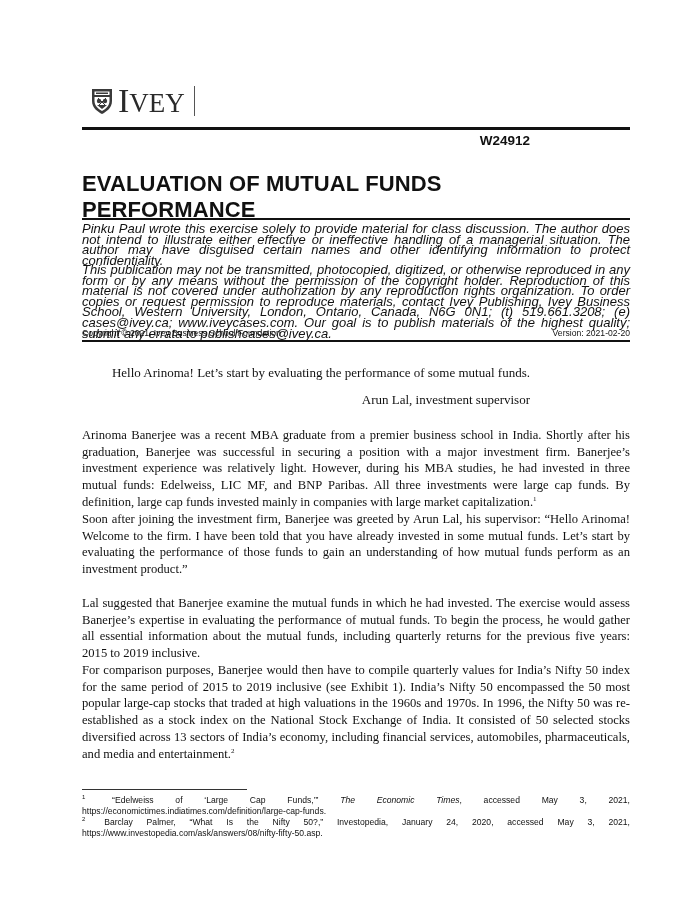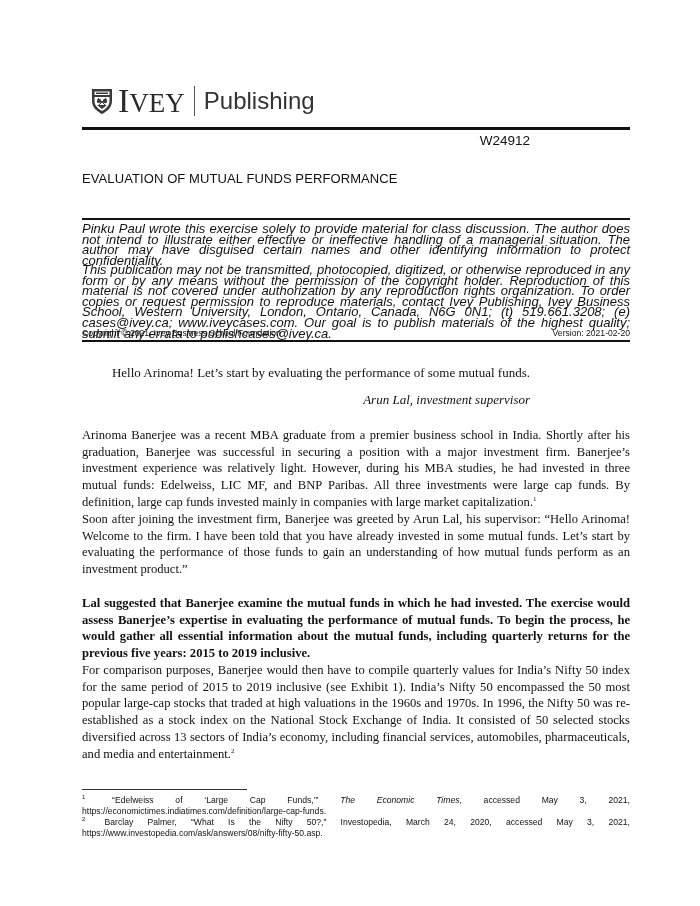--- a/index.html
+++ b/index.html
@@ -10,38 +10,38 @@
   .logo { position: absolute; left: 90px; top: 66px; height: 38px; display: flex; align-items: center; }
   .crest { width: 24px; height: 28px; margin-right: 4px; }
   .ivey-word { font-family: "Liberation Serif", serif; font-size: 34px; letter-spacing: 0px; color: #2a2a2a; line-height: 1; font-weight: normal; }
   .ivey-word .small { font-size: 27px; }
   .logo-divider { width: 1px; height: 30px; background: #555; margin: 0 9px 0 9px; }
   .publishing { font-family: "Liberation Sans", sans-serif; font-size: 24px; color: #333; line-height: 1; }
 
   .rule-thick { position: absolute; left: 82px; width: 548px; height: 3px; background: #111; }
   .rule-thin { position: absolute; left: 82px; width: 548px; height: 1.5px; background: #111; }
 
-  .case-no { position: absolute; right: 70px; top: 117px; font-family: "Liberation Sans", sans-serif; font-weight: normal; font-size: 13.5px; }
+  .case-no { position: absolute; right: 70px; top: 117px; font-family: "Liberation Sans", sans-serif; font-weight: bold; font-size: 13.5px; }
 
-  .title { position: absolute; left: 82px; top: 155px; font-family: "Liberation Sans", sans-serif; font-weight: normal; font-size: 13px; letter-spacing: 0.1px; }
+  .title { position: absolute; left: 82px; top: 155px; font-family: "Liberation Sans", sans-serif; font-weight: bold; font-size: 22px; letter-spacing: 0.1px; }
 
   .disclaimer { position: absolute; left: 82px; width: 548px; font-family: "Liberation Sans", sans-serif; font-style: italic; font-size: 13px; line-height: 10.6px; text-align: justify; }
   .disc1 { top: 208px; }
   .disc2 { top: 249px; }
 
   .copyright-row { position: absolute; left: 82px; top: 312px; width: 548px; display: flex; justify-content: space-between; font-family: "Liberation Sans", sans-serif; font-size: 8.6px; line-height: 10px; }
 
   .quote { position: absolute; right: 70px; font-family: "Liberation Serif", serif; font-size: 13px; text-align: right; white-space: nowrap; }
   .quote-line { top: 349px; }
-  .quote-attr { top: 376px; font-style: italic; }
+  .quote-attr { top: 376px; }
 
   .body-para { position: absolute; left: 82px; width: 548px; font-family: "Liberation Serif", serif; font-size: 12.6px; line-height: 16.7px; text-align: justify; }
   .p1 { top: 411px; }
   .p2 { top: 495px; }
-  .p3 { top: 579px; font-weight: bold; }
+  .p3 { top: 579px; }
   .p4 { top: 646px; font-family: Liberation Serif, serif; }
   sup { font-size: 7px; line-height: 0; vertical-align: super; }
 
   .fn-rule { position: absolute; left: 82px; top: 773px; width: 165px; height: 1px; background: #333; }
   .footnote { position: absolute; left: 82px; width: 548px; font-family: "Liberation Sans", sans-serif; font-size: 8.6px; line-height: 10.7px; text-align: justify; text-align-last: left; }
   .fn1 { top: 779px; }
   .fn2 { top: 801px; }
   .fn-num { font-size: 6px; vertical-align: super; line-height: 0; margin-right: 5px; }
   .fn-first-line { display: block; text-align: justify; text-align-last: justify; }
   .it { font-style: italic; margin-top: 10px; }
@@ -57,21 +57,20 @@
       <path d="M4.5 4.5 H19.5 V8 H4.5 Z" fill="#ffffff"></path>
       <path d="M6 5.5 H18 V7 H6 Z" fill="#3a3a3a"></path>
       <path d="M4.5 10 H19.5 V14 C19.5 19 15 22.5 12 24 C9 22.5 4.5 19 4.5 14 Z" fill="#ffffff"></path>
       <circle cx="9" cy="14" r="2.2" fill="#3a3a3a"></circle>
       <circle cx="15" cy="14" r="2.2" fill="#3a3a3a"></circle>
       <path d="M7 18 L17 18 L12 22 Z" fill="#3a3a3a"></path>
       <path d="M8 11 L16 19 M16 11 L8 19" stroke="#3a3a3a" stroke-width="1"></path>
     </svg>
     <span class="ivey-word"><span>I</span><span class="small">VEY</span></span>
     <span class="logo-divider"></span>
-    <span class="publishing">Publishing</span>
   </div>
 
   <div class="rule-thick" style="top:111px;"></div>
 
   <div class="case-no">W24912</div>
 
   <div class="title">EVALUATION OF MUTUAL FUNDS PERFORMANCE</div>
 
   <div class="rule-thin" style="top:202px;"></div>
 
@@ -93,17 +92,17 @@
   <div class="body-para p4"><span>For comparison purposes, Banerjee would then have to compile quarterly values for India’s Nifty 50 index for the same period of 2015 to 2019 inclusive (see Exhibit 1). India’s Nifty 50 encompassed the 50 most popular large-cap stocks that traded at high valuations in the 1960s and 1970s. In 1996, the Nifty 50 was re-established as a stock index on the National Stock Exchange of India. It consisted of 50 selected stocks diversified across 13 sectors of India’s economy, including financial services, automobiles, pharmaceuticals, and media and entertainment.</span><sup>2</sup></div>
 
   <div class="fn-rule"></div>
 
   <div class="footnote fn1">
     <span class="fn-first-line"><span class="fn-num">1</span> <span>“Edelweiss of ‘Large Cap Funds,’”</span> <span class="it">The Economic Times</span><span>, accessed May 3, 2021,</span></span>
     <span>https://economictimes.indiatimes.com/definition/large-cap-funds.</span>
   </div>
 
   <div class="footnote fn2">
-    <span class="fn-first-line"><span class="fn-num">2</span> <span>Barclay Palmer, “What Is the Nifty 50?,” Investopedia, March 24, 2020, accessed May 3, 2021,</span></span>
+    <span class="fn-first-line"><span class="fn-num">2</span> <span>Barclay Palmer, “What Is the Nifty 50?,” Investopedia, January 24, 2020, accessed May 3, 2021,</span></span>
     <span>https://www.investopedia.com/ask/answers/08/nifty-fifty-50.asp.</span>
   </div>
 
 </div>
 
 </body></html>

